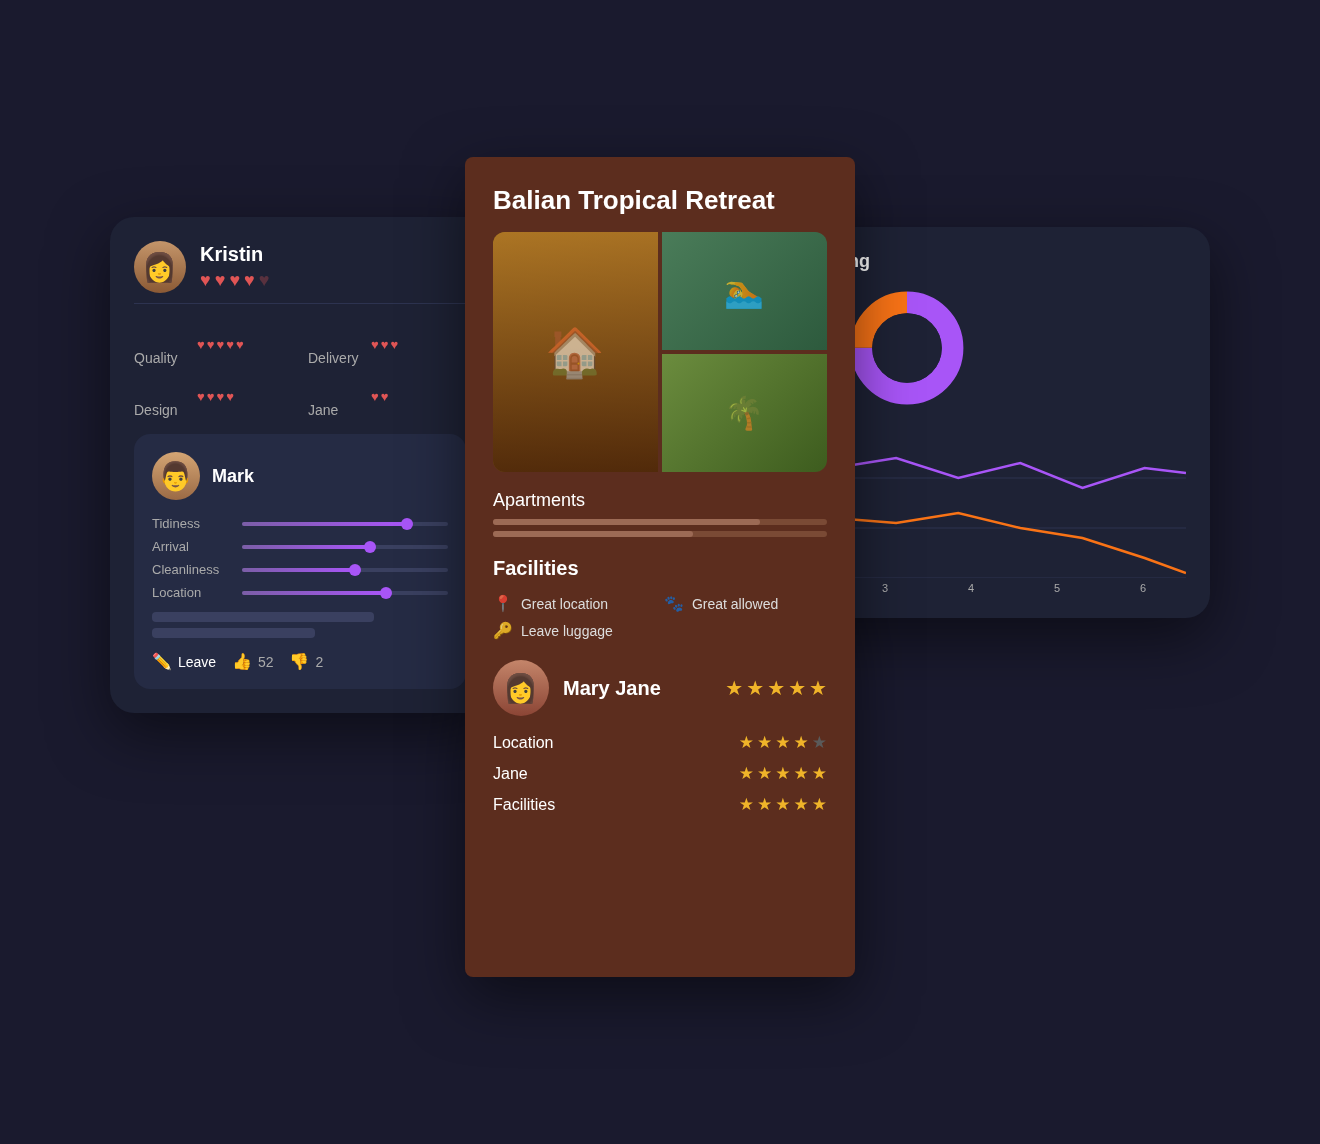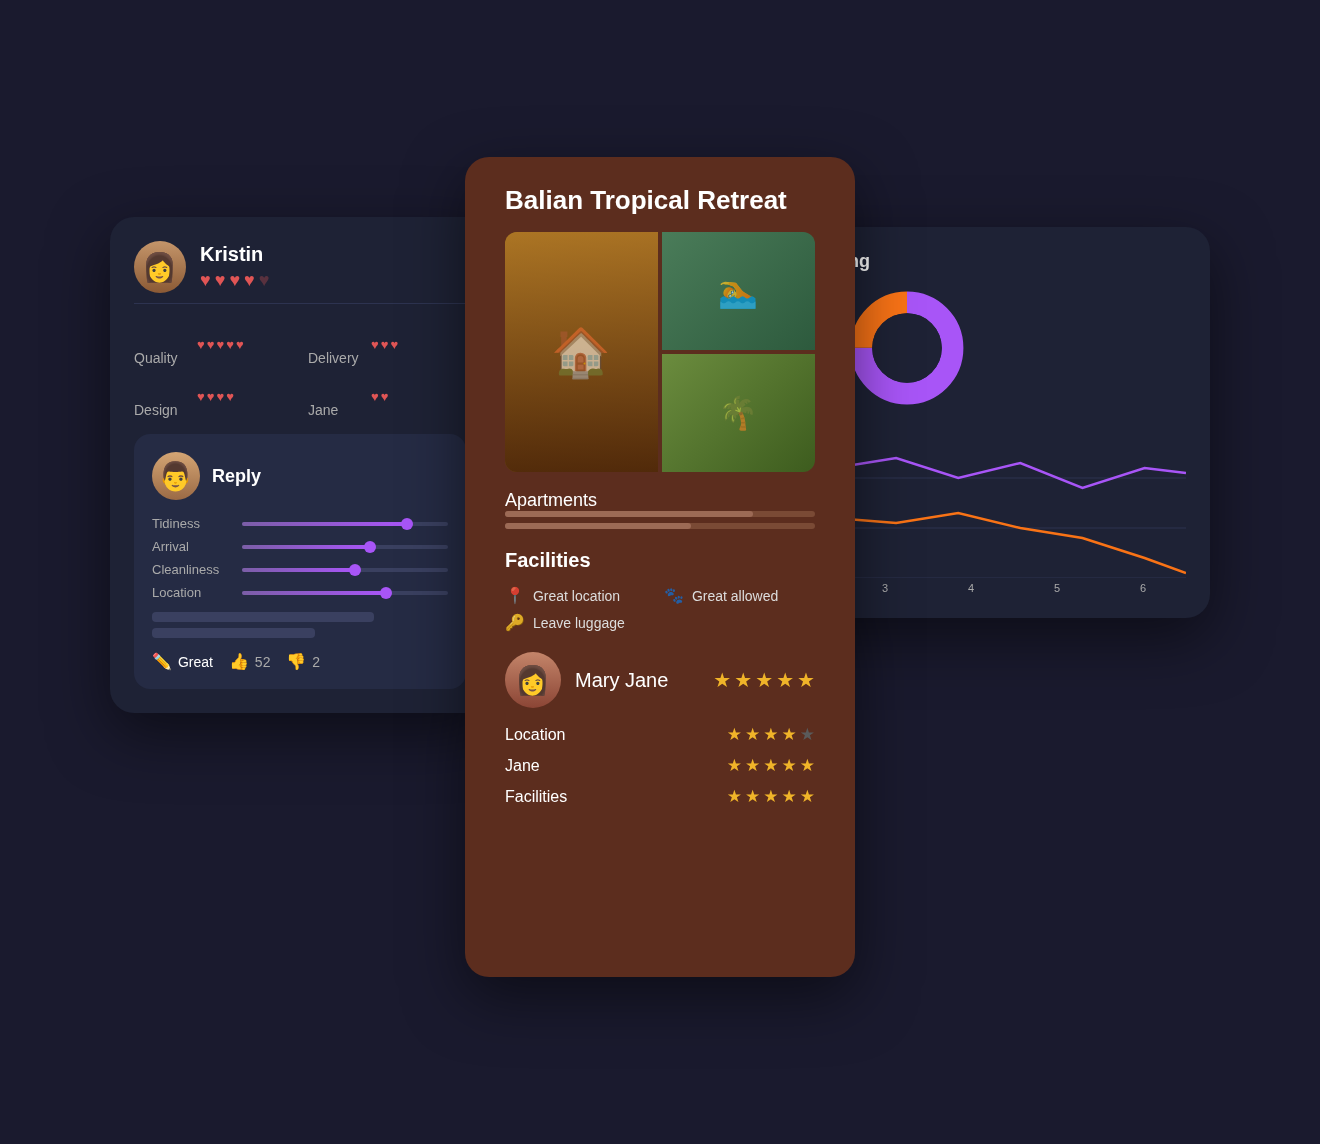--- a/index.html
+++ b/index.html
@@ -52,22 +52,22 @@
     }
 
     
     .card-main {
       background: #5c2d1e;
       width: 390px;
       top: 60px;
       left: 50%;
       transform: translateX(-50%);
       z-index: 3;
-      border-radius: 24px;
-      padding: 28px 40px 32px;
+      border-radius: 8px;
+      padding: 28px 28px 32px;
       min-height: 820px;
     }
 
     
     .reviewer-header {
       display: flex;
       align-items: center;
       gap: 14px;
       margin-bottom: 8px;
     }
@@ -303,20 +303,21 @@
       align-items: center;
       justify-content: center;
       font-size: 32px;
       opacity: 0.7;
     }
 
     .property-type {
       font-size: 18px;
       font-weight: 500;
       color: #fff;
+      margin-bottom: 8px;
     }
 
     .progress-bars {
       margin-bottom: 20px;
     }
     .progress-bar-row {
       height: 6px;
       background: #7a4a35;
       border-radius: 3px;
       margin-bottom: 6px;
@@ -362,21 +363,21 @@
     .review-avatar {
       width: 56px;
       height: 56px;
       border-radius: 50%;
       background: #8B6060;
       overflow: hidden;
       flex-shrink: 0;
     }
     .review-name {
       font-size: 20px;
-      font-weight: 400;
+      font-weight: 700;
       color: #fff;
     }
     .stars-row {
       display: flex;
       gap: 3px;
       margin-left: auto;
     }
     .star { color: #f0b429; font-size: 20px; }
 
     .rating-detail-row {
@@ -468,21 +469,21 @@
           <span class="mini-heart">♥</span>
         </div>
       </div>
     </div>
 
     <div class="mark-card">
       <div class="mark-header">
         <div class="mark-avatar">
           <div class="avatar-silhouette avatar-mark">👨</div>
         </div>
-        <div class="mark-name">Reply</div>
+        <div class="mark-name">Mark</div>
       </div>
 
       <div class="slider-row">
         <span class="slider-label">Tidiness</span>
         <div class="slider-track">
           <div class="slider-fill" style="width:80%">
               <div class="slider-thumb"></div>
             </div>
         </div>
       </div>
@@ -512,21 +513,21 @@
       </div>
 
       <div class="text-blocks">
         <div class="text-block" style="width:75%"></div>
         <div class="text-block" style="width:55%"></div>
       </div>
 
       <div class="card-actions">
         <button class="action-btn reply-btn">
           <span class="action-icon">✏️</span>
-          <span>Great</span>
+          <span>Leave</span>
         </button>
         <button class="action-btn">
           <span class="action-icon">👍</span>
           <span>52</span>
         </button>
         <button class="action-btn">
           <span class="action-icon">👎</span>
           <span>2</span>
         </button>
       </div>

